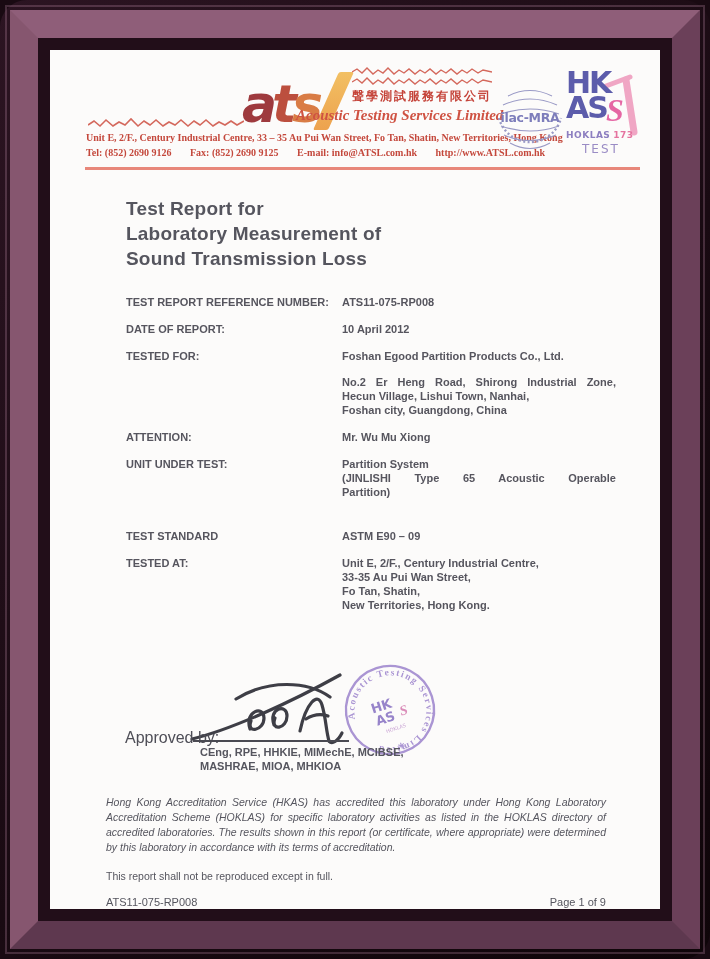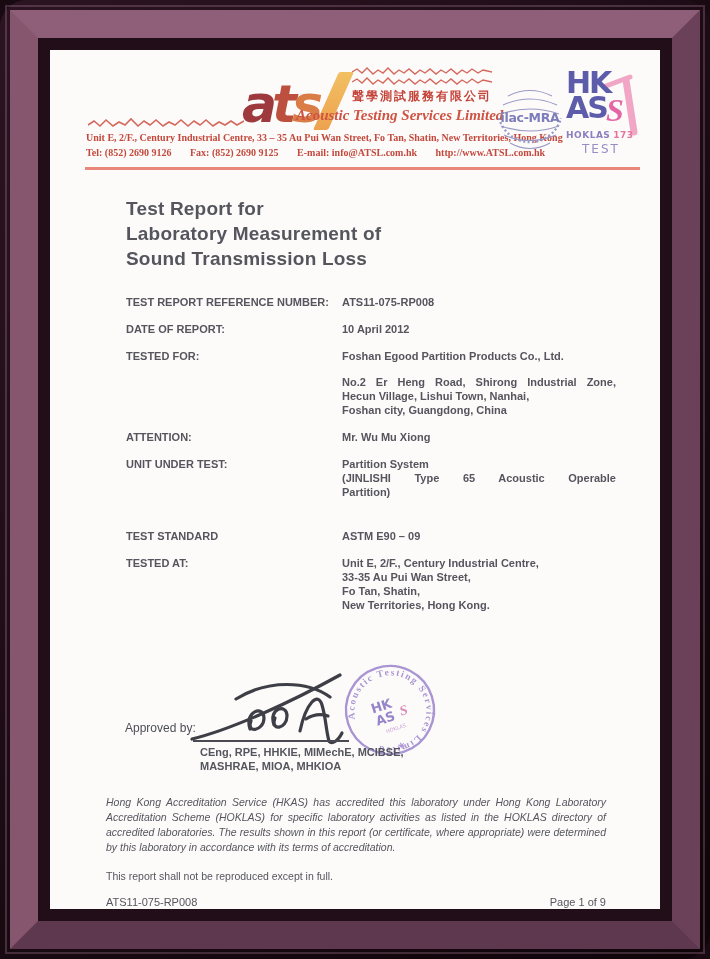--- a/index.html
+++ b/index.html
@@ -58,21 +58,21 @@
   .doc-title { font-size:19px; font-weight:bold; color:#55555e; line-height:25px; letter-spacing:.2px; }
   .frow { display:flex; font-size:11px; font-weight:bold; line-height:14px; color:#56555e; }
   .flabel { flex:0 0 216px; }
   .fvalue { width:274px; }
   .jline { text-align:justify; text-align-last:justify; }
   .vgap { height:12px; }
   .mt24 { margin-top:24px; } .mt13 { margin-top:13px; } .mt30 { margin-top:30px; }
 
   
   .approval { position:absolute; left:66px; top:615px; width:420px; height:130px; }
-  .approved-label { position:absolute; left:9px; top:56px; font-size:12px; color:#4e4e57; }
+  .approved-label { position:absolute; left:9px; top:64px; font-size:16px; color:#4e4e57; }
   .sig-svg { position:absolute; left:72px; top:-2px; }
   .sig-line { position:absolute; left:77px; top:75px; width:156px; border-bottom:2px solid #4a4a52; }
   .sig-names { position:absolute; left:84px; top:80px; font-size:11px; font-weight:bold;
                line-height:14px; color:#55555e; white-space:nowrap; }
   .stamp { position:absolute; left:225px; top:-4px; transform:rotate(-18deg); opacity:.92; }
 
   
   .footer { position:absolute; left:56px; top:745px; width:500px; font-size:10.5px;
             color:#55555e; line-height:15px; }
   .accr { text-align:justify;font-style:italic; }

